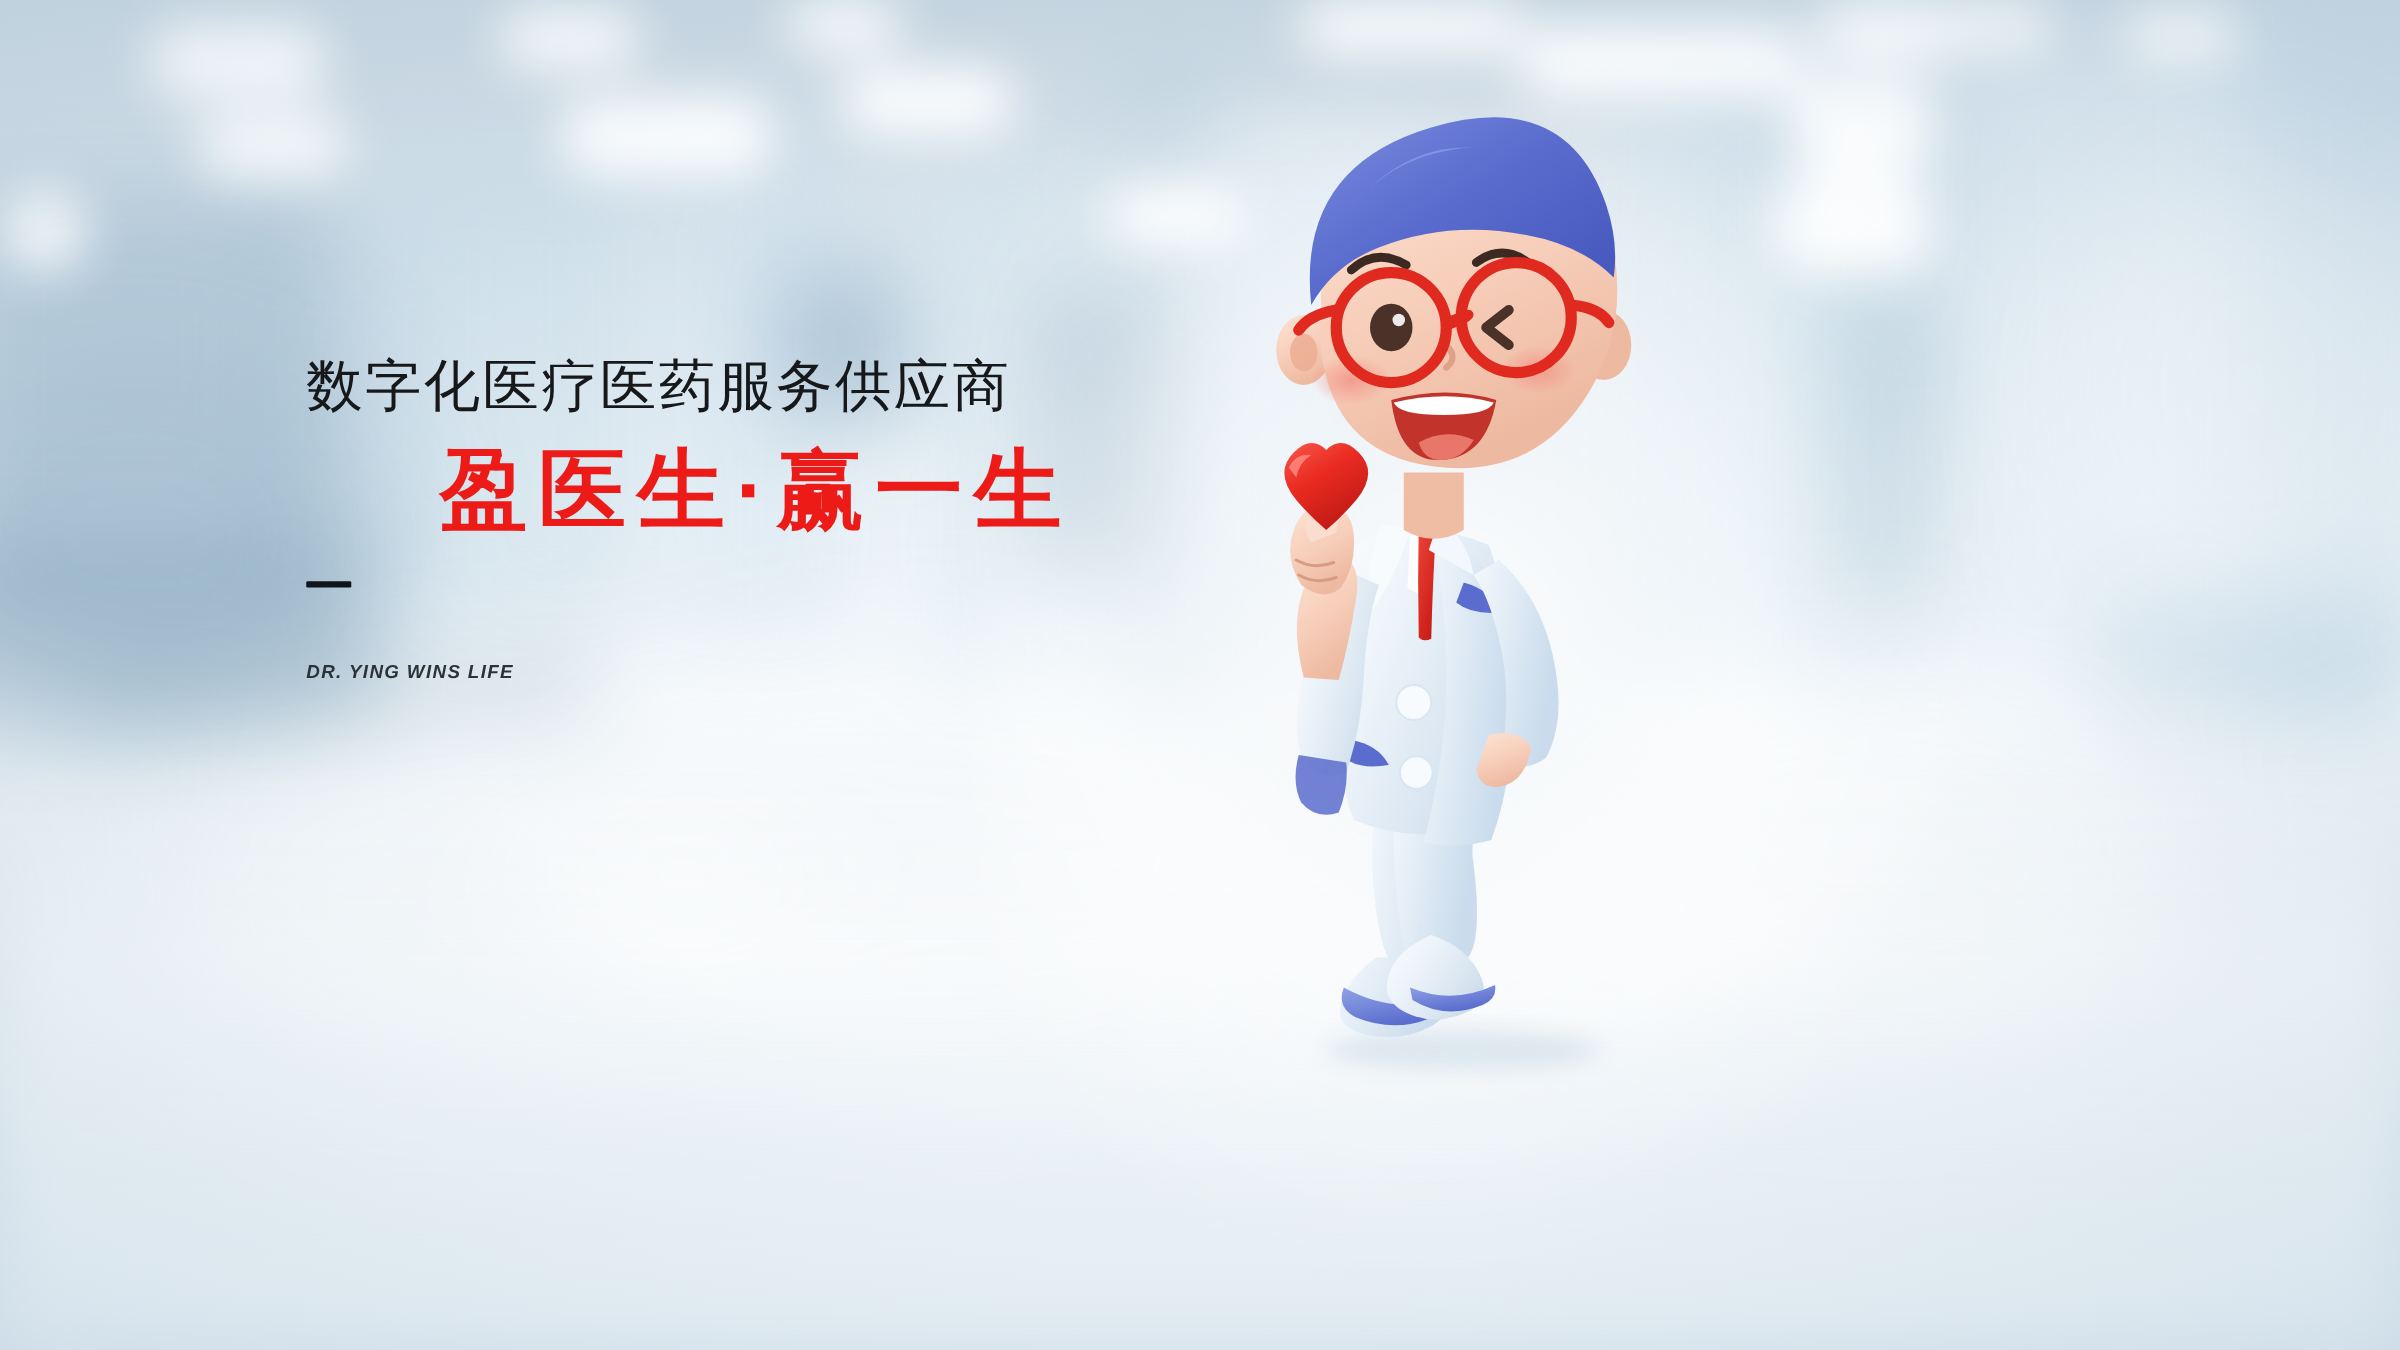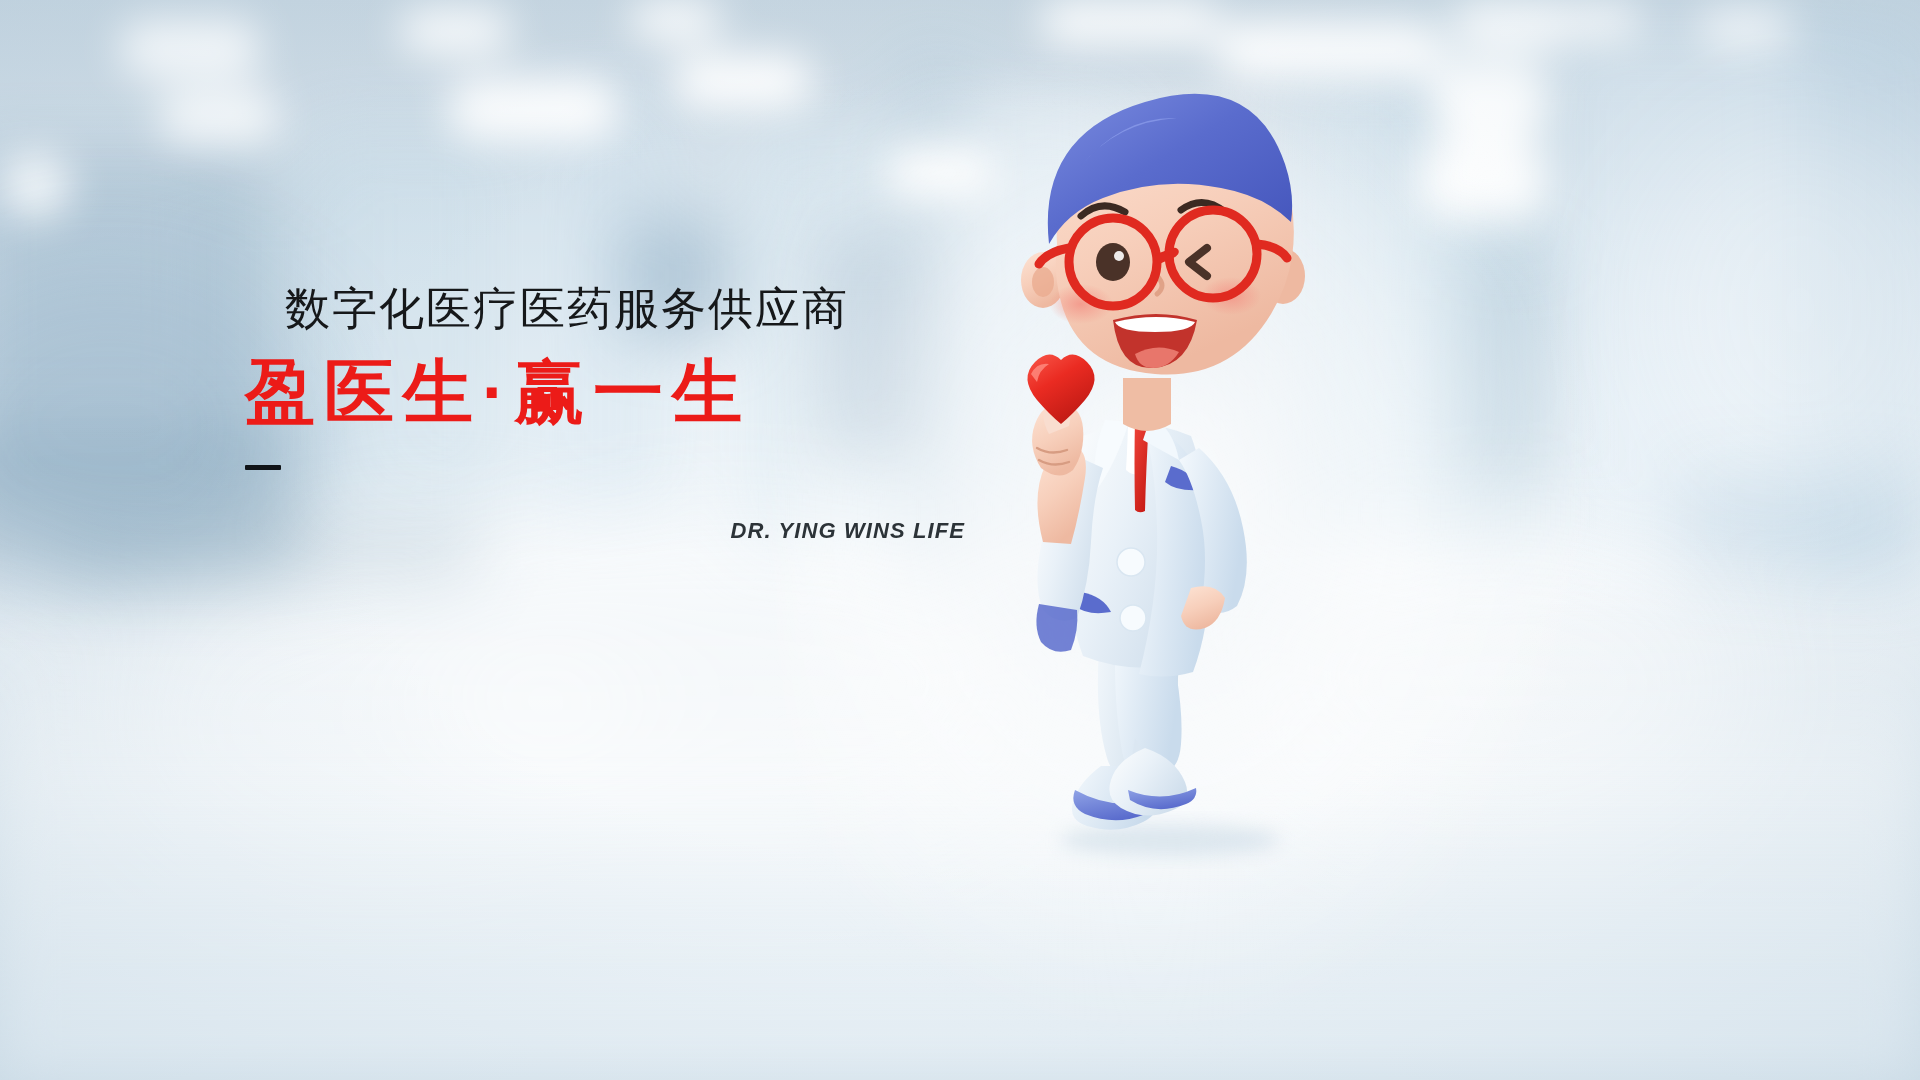--- a/index.html
+++ b/index.html
@@ -59,33 +59,33 @@
   #bg-vignette{
     position:absolute;inset:0;
     background:radial-gradient(ellipse at 50% 45%,rgba(255,255,255,0) 45%,rgba(170,196,214,.30) 100%);
   }
 
   
   #copy{position:absolute;left:245px;top:286px;width:720px;}
 
   .headline-cn{
     font-size:45px;line-height:1;letter-spacing:2px;color:#16181a;
-    white-space:nowrap;font-weight:400;margin-left:40px;
+    white-space:nowrap;font-weight:400;
   }
   .headline-red{
     margin-top:26px;
     font-size:70px;line-height:1;letter-spacing:9px;
-    color:#ec1b18;font-weight:700;white-space:nowrap;
+    color:#ec1b18;font-weight:700;white-space:nowrap;text-align:center;
   }
   .rule{
     margin-top:38px;width:36px;height:5px;background:#111418;border-radius:1px;
   }
   .sub-en{
-    margin-top:42px;color:#2c3338;font-style:italic;font-weight:600;
-    font-size:22px;letter-spacing:1.1px;line-height:1.72;white-space:nowrap;text-align:right;
+    margin-top:55px;color:#2c3338;font-style:italic;font-weight:600;
+    font-size:15px;letter-spacing:1.1px;line-height:1.72;white-space:nowrap;
   }
 
   
   #mascot{position:absolute;left:985px;top:48px;width:380px;height:800px;}
   #mascot svg{display:block;width:100%;height:100%;overflow:visible;}
 </style>
 </head>
 <body>
 
 <div id="stage">

